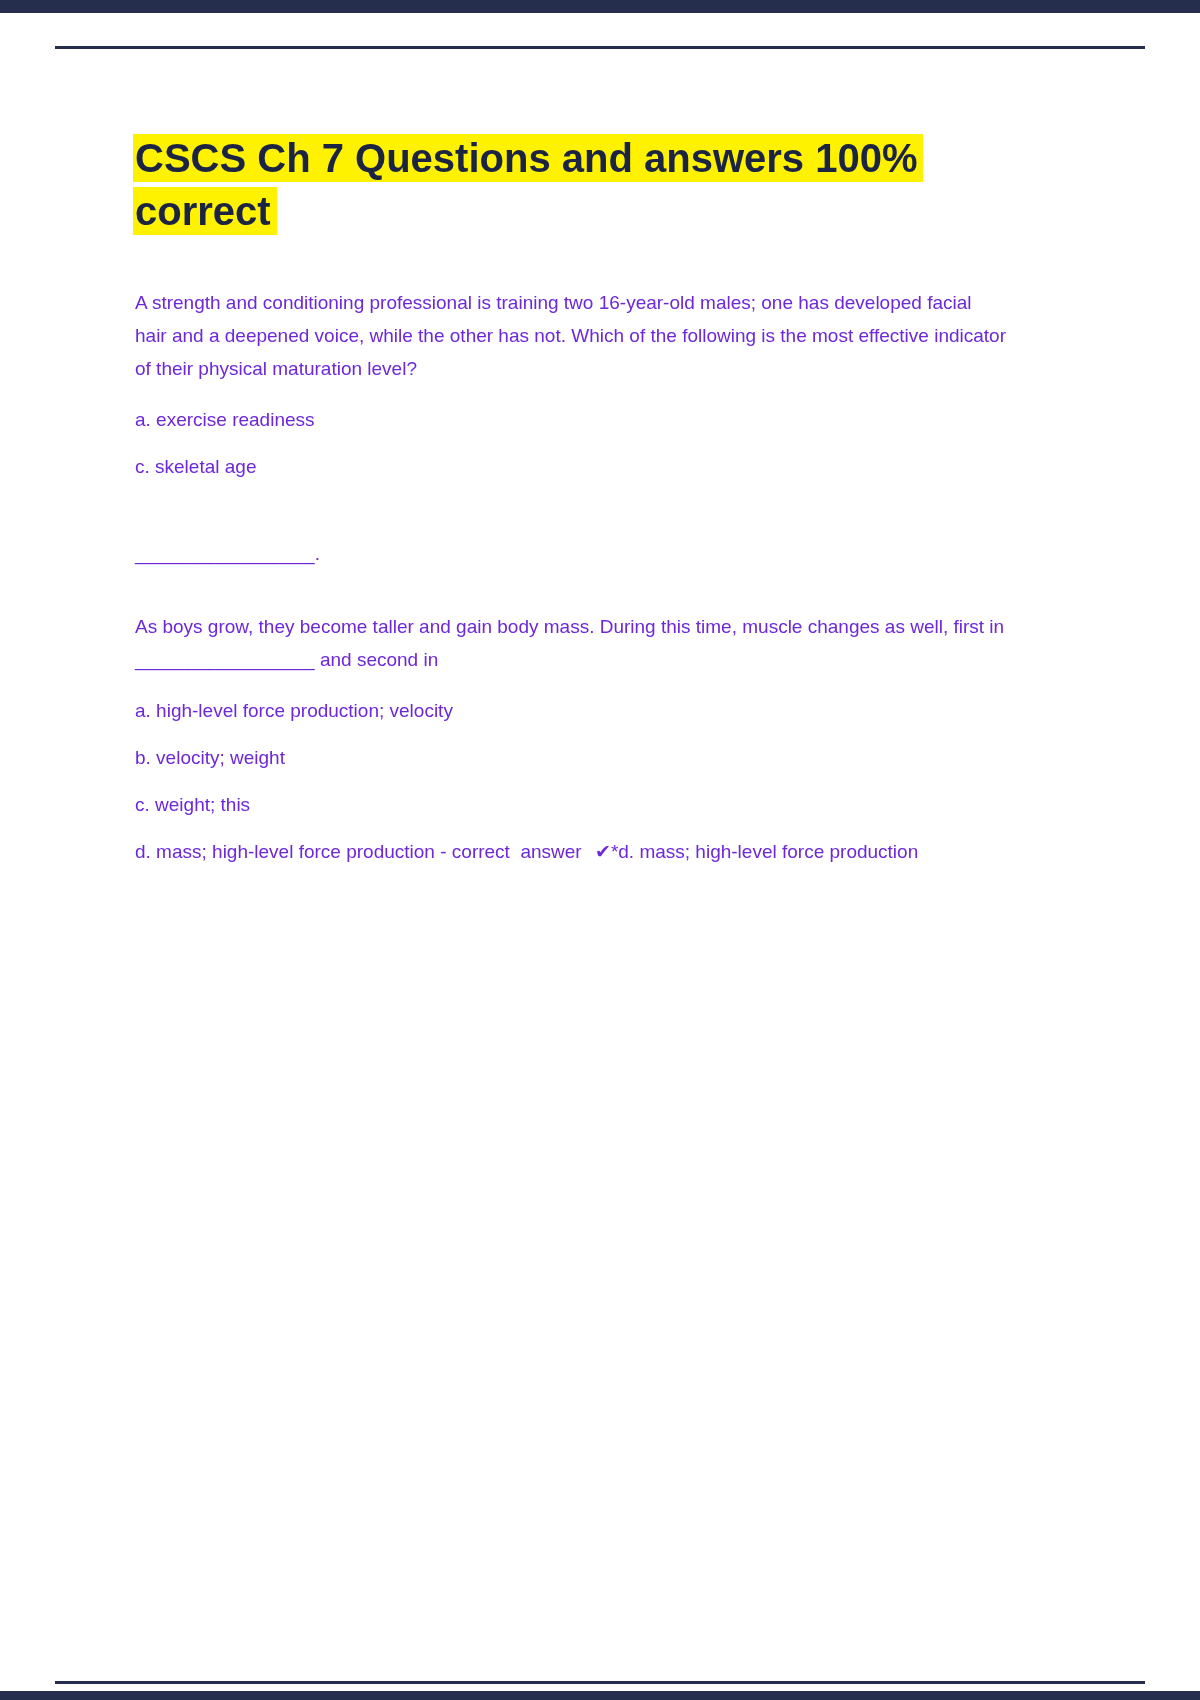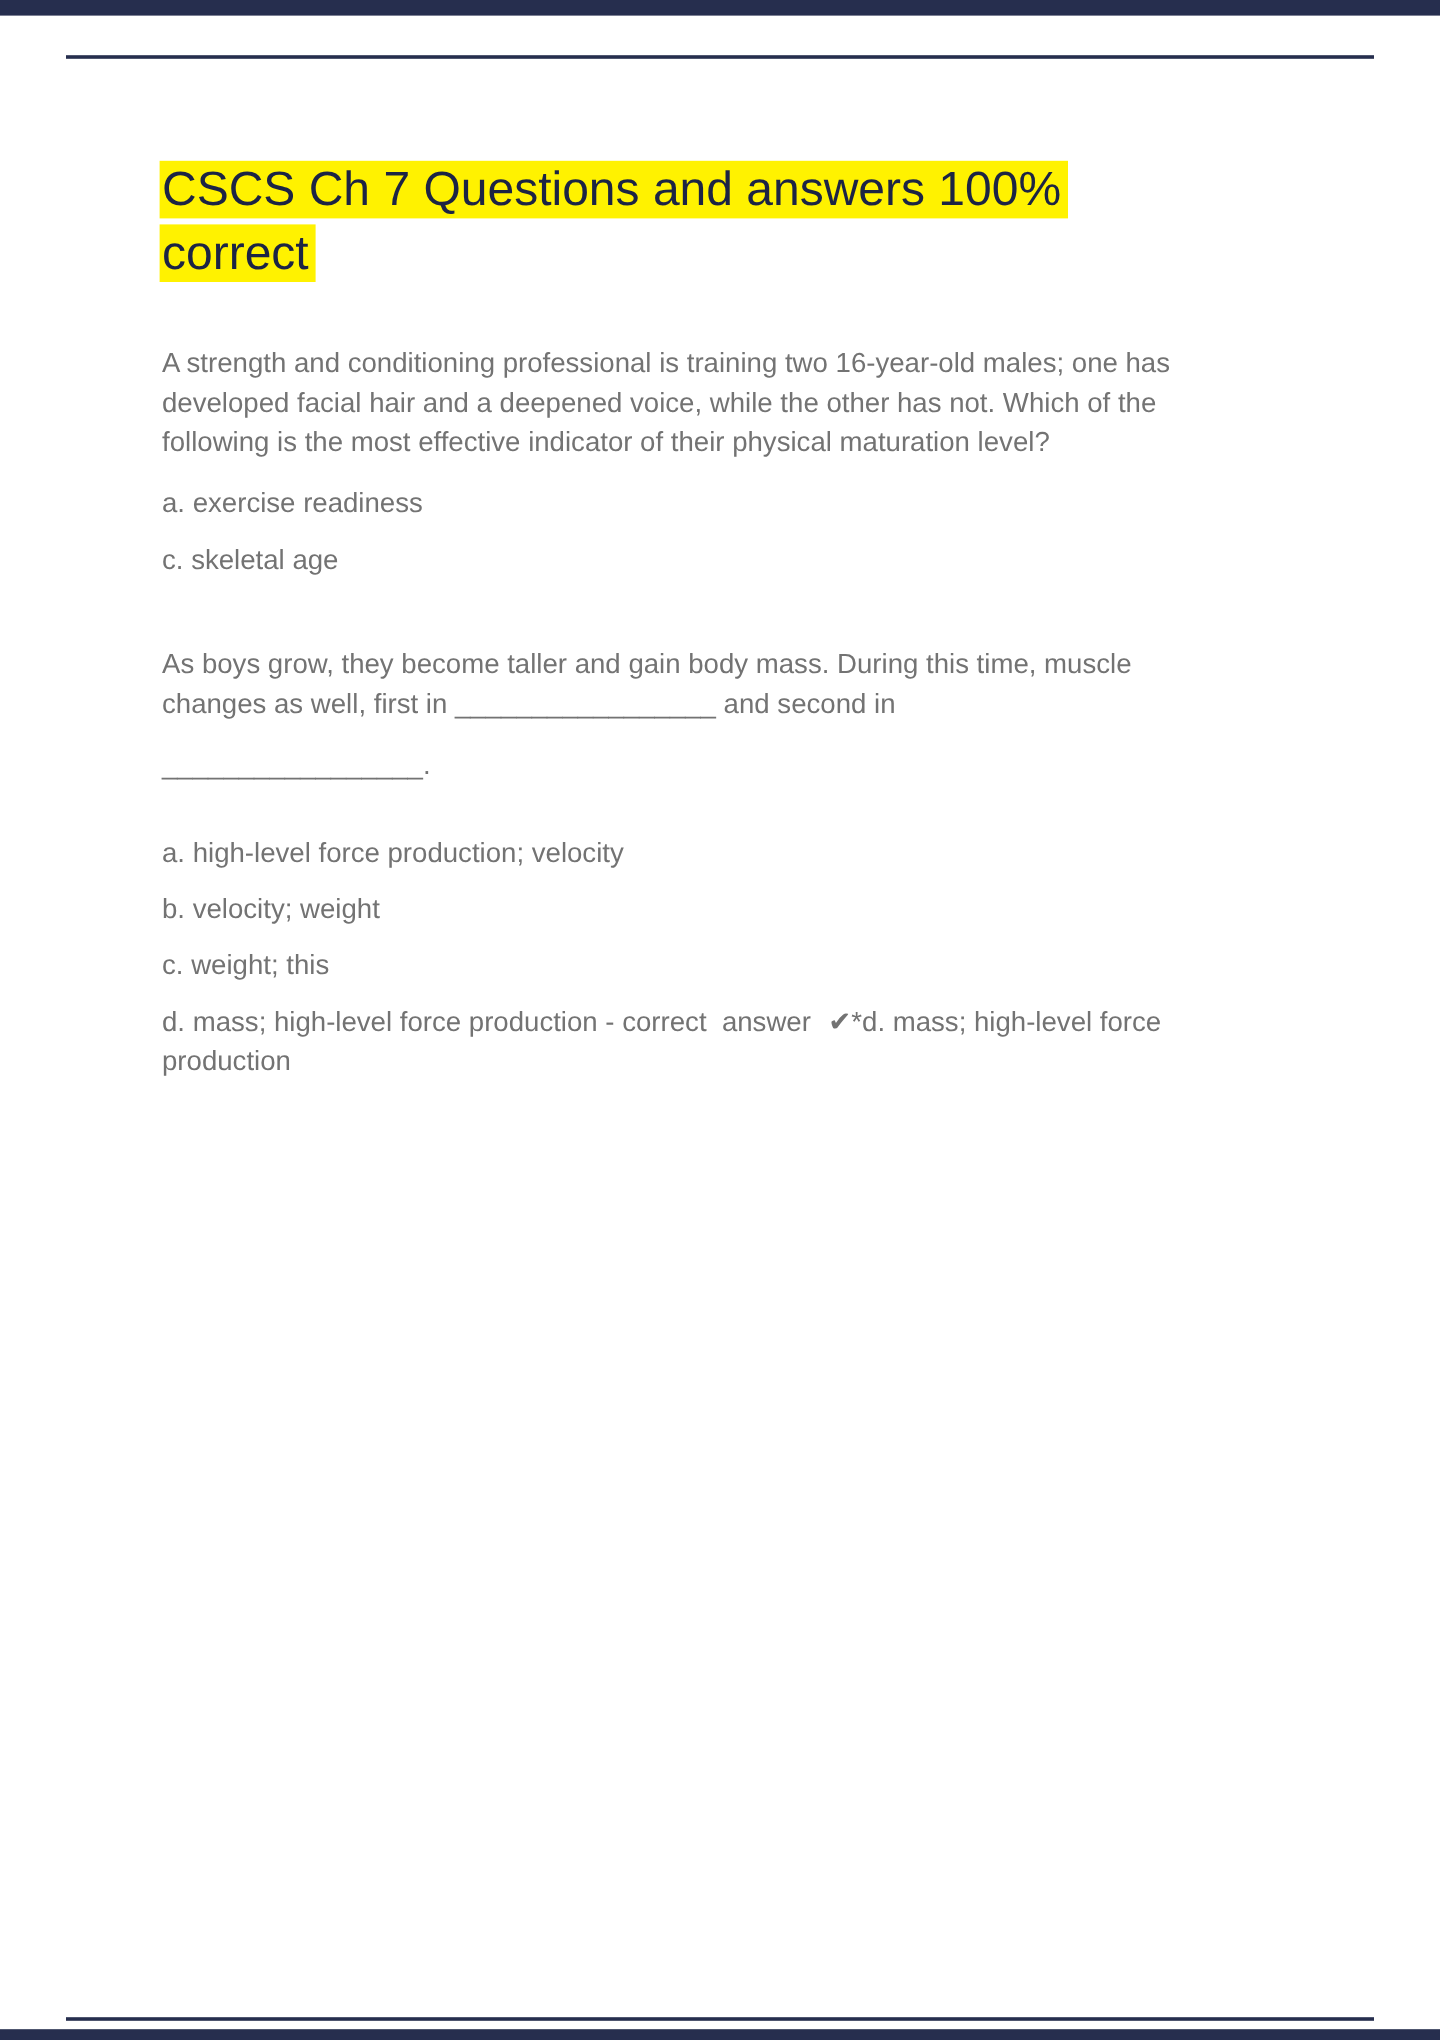--- a/index.html
+++ b/index.html
@@ -38,34 +38,34 @@
   .content {
     position: absolute;
     top: 132px;
     left: 135px;
     width: 872px;
   }
   h1.doc-title {
     margin: 0 0 48px 0;
     font-size: 40px;
     line-height: 53px;
-    font-weight: normal;
+    font-weight: bold;
     color: #1c2444;
   }
   h1.doc-title .hl {
     background: #fff200;
     padding: 2px 6px 2px 2px;
     margin-left: -2px;
     -webkit-box-decoration-break: clone;
     box-decoration-break: clone;
   }
   p.body {
-    font-size: 23px;
+    font-size: 19px;
     line-height: 33px;
-    color: #737373;
+    color: #6d28d9;
     margin: 0 0 14px 0;
     white-space: pre-wrap;
   }
   p.question { margin-bottom: 18px; }
   p.blank-line { margin-bottom: 40px; }
   .qblock { margin-top: 0; }
   .qblock.gap-top { margin-top: 54px; }
   .spacer-lg { height: 38px; }
   .answer-line .check { margin-left: 8px; }
 </style>
@@ -81,22 +81,22 @@
     <span class="hl">CSCS Ch 7 Questions and answers 100% correct</span>
   </h1>
 
   <div class="qblock">
     <p class="body question">A strength and conditioning professional is training two 16-year-old males; one has developed facial hair and a deepened voice, while the other has not. Which of the following is the most effective indicator of their physical maturation level?</p>
     <p class="body option">a. exercise readiness</p>
     <p class="body option">c. skeletal age</p>
   </div>
 
   <div class="qblock gap-top">
+    <p class="body blank-line">_________________.</p>
     <p class="body question">As boys grow, they become taller and gain body mass. During this time, muscle changes as well, first in _________________ and second in</p>
-    <p class="body blank-line">_________________.</p>
     <p class="body option">a. high-level force production; velocity</p>
     <p class="body option">b. velocity; weight</p>
     <p class="body option">c. weight; this</p>
     <p class="body option answer-line"><span>d. mass; high-level force production - correct  answer </span><span class="check">✔</span><span>*d. mass; high-level force production</span></p>
   </div>
 
 
 </div>
 
 <div class="bottom-rule"></div>

